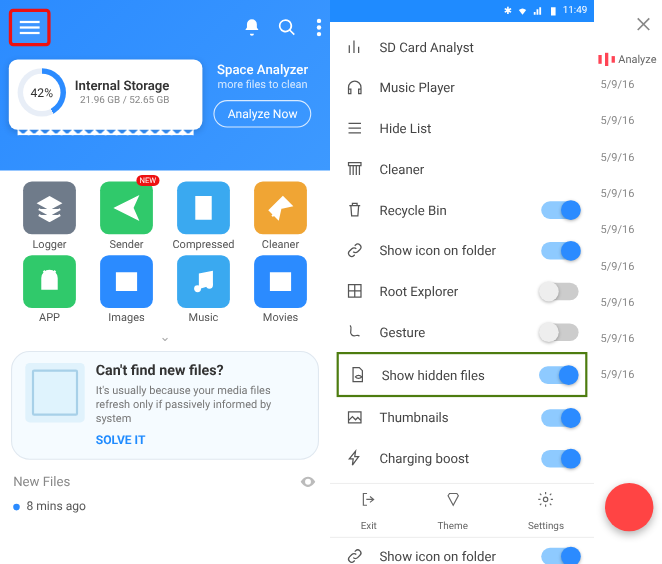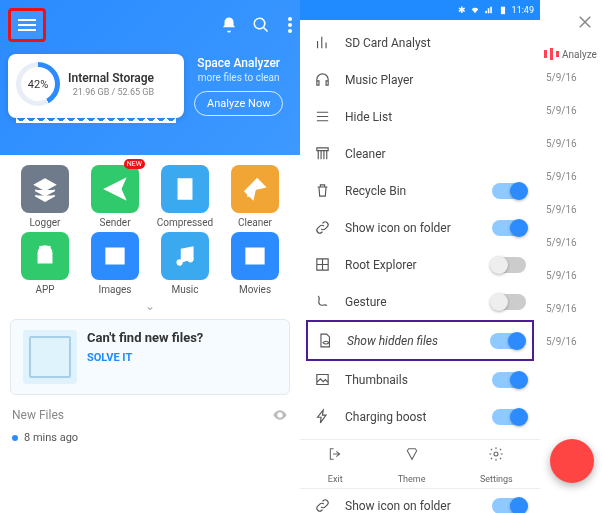--- a/index.html
+++ b/index.html
@@ -33,21 +33,21 @@
   .analyzer .a2{font-size:10px;color:#d6e9ff;margin-top:2px;}
   .analyze-btn{margin-top:8px;border:1px solid rgba(255,255,255,.8);border-radius:16px;padding:5px 12px;font-size:11px;color:#fff;display:inline-block;}
 
   .grid{display:grid;grid-template-columns:repeat(4,1fr);gap:4px 0;padding:10px 10px 0 10px;text-align:center;}
   .tile{display:flex;flex-direction:column;align-items:center;gap:4px;font-size:10px;color:#555;}
   .tile-ico{width:48px;height:48px;border-radius:8px;display:flex;align-items:center;justify-content:center;position:relative;}
   .tile-ico svg{width:26px;height:26px;fill:#fff;}
   .badge-new{position:absolute;top:-6px;right:-6px;font-size:7px;background:#e11;color:#fff;padding:1px 3px;border-radius:6px;}
   .chev{width:100%;text-align:center;color:#aaa;font-size:12px;margin-top:4px;}
 
-  .promo{margin:6px 10px;border:1px solid #e0e8f0;background:#f5fbff;border-radius:6px;padding:10px 12px;display:flex;gap:10px;align-items:flex-start;}
+  .promo{margin:6px 10px;border:1px solid #e0e8f0;background:#f5fbff;border-radius:17px;padding:10px 12px;display:flex;gap:10px;align-items:flex-start;}
   .promo-ico{width:54px;height:54px;flex:0 0 54px;background:#e0f2fc;border-radius:4px;position:relative;overflow:hidden;}
   .promo-ico::before{content:"";position:absolute;inset:6px;border:2px solid #a7d0e8;background:#dff3fd;border-radius:2px;}
   .promo-text h4{font-size:13px;font-weight:700;color:#333;}
   .promo-text p{font-size:10px;color:#777;margin-top:4px;line-height:1.3;}
   .promo-text .solve{font-size:11px;font-weight:700;color:#1f8bff;margin-top:6px;}
 
   .newfiles{padding:6px 12px;display:flex;align-items:center;justify-content:space-between;color:#888;font-size:12px;}
   .newfiles svg{width:16px;height:16px;fill:#bbb;}
   .nf-item{padding:2px 12px;font-size:11px;color:#555;display:flex;align-items:center;gap:6px;}
   .nf-dot{width:6px;height:6px;border-radius:50%;background:#2b8bff;}
@@ -58,21 +58,21 @@
   .settings-list{padding:4px 0;}
   .srow{display:flex;align-items:center;gap:14px;padding:10px 14px;font-size:12px;color:#444;position:relative;}
   .srow svg{width:17px;height:17px;fill:none;stroke:#555;stroke-width:1.6;flex:0 0 17px;}
   .srow .lbl{flex:1;}
   .toggle{width:34px;height:16px;border-radius:10px;position:relative;flex:0 0 34px;}
   .toggle::after{content:"";position:absolute;width:18px;height:18px;border-radius:50%;background:#fff;top:-1px;box-shadow:0 1px 3px rgba(0,0,0,.3);}
   .toggle.on{background:#8ecaff;}
   .toggle.on::after{right:-2px;background:#2b8bff;}
   .toggle.off{background:#ccc;}
   .toggle.off::after{left:-2px;background:#eee;}
-  .hl{border:2px solid #4c1d95;margin:0 6px;padding-left:8px;padding-right:8px;font-style:italic;}
+  .hl{border:2px solid #4d7c0f;margin:0 6px;padding-left:8px;padding-right:8px;}
   .midbar{display:flex;justify-content:space-around;border-top:1px solid #eee;padding:6px 0 4px;}
   .midbar div{display:flex;flex-direction:column;align-items:center;gap:12px;font-size:9px;color:#666;}
   .midbar svg{width:16px;height:16px;fill:none;stroke:#666;stroke-width:1.6;}
   .mid-extra{display:flex;align-items:center;gap:14px;padding:8px 14px;font-size:12px;color:#444;background:#fff;border-top:1px solid #eee;}
   .mid-extra svg{width:17px;height:17px;fill:none;stroke:#555;stroke-width:1.6;}
   .mid-extra .lbl{flex:1;}
 
   
   .right{background:#fff;position:relative;}
   .r-top{height:44px;background:#fff;display:flex;align-items:center;justify-content:flex-end;padding:0 8px;}
@@ -207,20 +207,21 @@
   </div>
         <span>Movies</span>
       </div>
     </div>
   <div class="chev">⌄</div>
 
   <div class="promo">
     <div class="promo-ico"></div>
     <div class="promo-text">
       <h4>Can't find new files?</h4>
+      <p>It's usually because your media files refresh only if passively informed by system</p>
       <div class="solve">SOLVE IT</div>
     </div>
   </div>
 
   <div class="newfiles">
     <span>New Files</span>
     <svg viewBox="0 0 24 24">
         <path d="M12 5C6 5 2 12 2 12s4 7 10 7 10-7 10-7-4-7-10-7zm0 11a4 4 0 110-8 4 4 0 010 8z"></path>
       </svg>
   </div>

